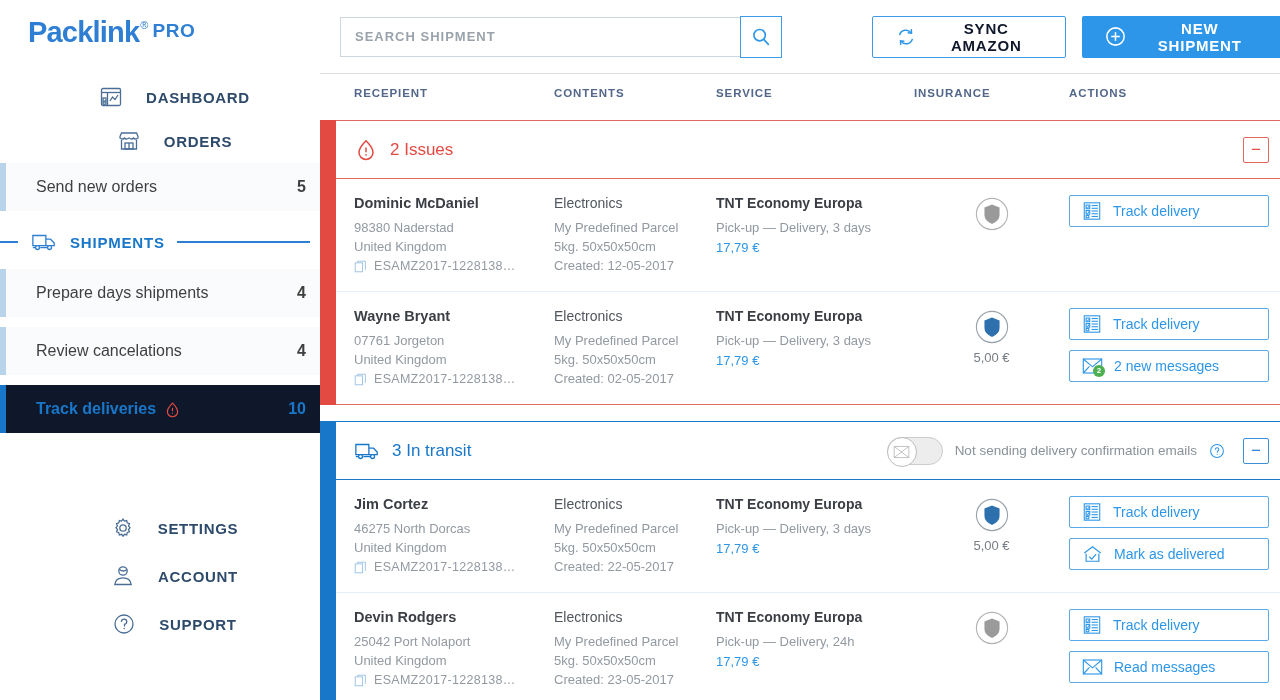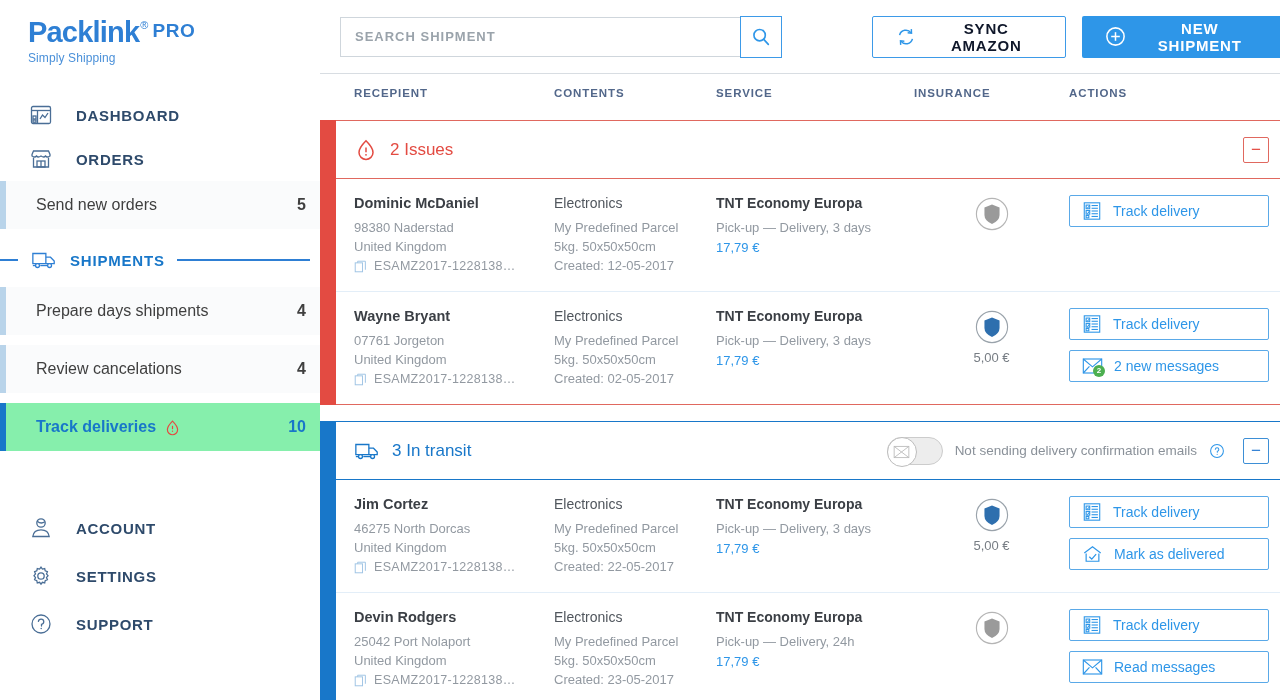--- a/index.html
+++ b/index.html
@@ -24,34 +24,34 @@
   }
   .logo-main .reg { font-size: 11px; vertical-align: super; margin-left: 1px; font-weight: normal; position: relative; top: 2px;}
   .logo-pro { font-size: 19px; font-weight: bold; color: #2e7fd4; letter-spacing: 0.5px; margin-left: 5px; position: relative; top: 3px; }
   .logo-sub { font-size: 12px; color: #4a90d9; margin-top: 4px; letter-spacing: 0.1px; }
 
   .nav { margin-top: 28px; }
   .nav-main {
     display: flex; align-items: center; gap: 22px;
     padding: 9px 0 9px 28px;
     font-size: 15px; font-weight: bold; color: #2e4a6b;
-    letter-spacing: 0.7px; cursor: pointer;
+    letter-spacing: 0.7px; cursor: pointer; justify-content: center;
   }
   .nav-main .ico { width: 26px; height: 26px; flex: 0 0 26px; display:flex; align-items:center; justify-content:center; }
 
   .nav-sub {
     display: flex; align-items: flex-end; justify-content: space-between;
     padding: 15px 14px 15px 30px;
     font-size: 16px; color: #3f3f3f;
     cursor: pointer; position: relative;
     background: #fafbfc;
     border-left: 6px solid #b9d4ea;
   }
   .nav-sub .count { font-weight: bold; color: #3f3f3f; font-size: 16px; }
-  .nav-sub.active { background: #86efac; border-left: 6px solid #1877c9; }
+  .nav-sub.active { background: #0f172a; border-left: 6px solid #1877c9; }
   .nav-sub.active .label, .nav-sub.active .count { color: #1877c9; font-weight: bold; }
   .nav-sub .label { display: flex; align-items: center; gap: 8px; }
 
   .section-divider {
     display: flex; align-items: center; gap: 12px;
     padding: 0 10px 0 0; margin: 18px 0 14px 0;
   }
   .section-divider .line-l { width: 18px; height: 2px; background: #2e7fd4; flex: 0 0 18px; }
   .section-divider .ico { width: 28px; height: 26px; flex: 0 0 28px; display:flex; align-items:center; justify-content:center;}
   .section-divider .txt { font-size: 15px; font-weight: bold; color: #1877c9; letter-spacing: 0.8px; white-space: nowrap; }
@@ -174,21 +174,20 @@
 <div class="app">
 
   <aside class="sidebar">
 
     <div class="logo-wrap">
       <div class="logo-main">
         <span>Packlink</span>
           <span class="reg">®</span>
           <span class="logo-pro">PRO</span>
       </div>
-      <div class="logo-sub">Simply Shipping</div>
     </div>
 
     <nav class="nav">
 
       <div class="nav-main">
         <span class="ico">
           <svg width="24" height="24" viewBox="0 0 24 24" fill="none" stroke="#4a6e96" stroke-width="1.3">
             <rect x="2.5" y="3.5" width="19" height="17" rx="1.5"></rect>
             <line x1="2.5" y1="7.5" x2="21.5" y2="7.5"></line>
             <line x1="8.5" y1="7.5" x2="8.5" y2="20.5"></line>
@@ -259,35 +258,35 @@
           </span>
         </span>
         <span class="count">10</span>
       </div>
     </nav>
 
     <div class="sidebar-bottom">
       <div class="nav-main">
         <span class="ico">
           <svg width="24" height="24" viewBox="0 0 24 24" fill="none" stroke="#4a6e96" stroke-width="1.3">
+            <path d="M12 3.2 l1.4 1.9 2.3-.6 .5 2.3 2.2 .9 -.9 2.2 1.5 1.8 -1.5 1.8 .9 2.2 -2.2 .9 -.5 2.3 -2.3-.6 -1.4 1.9 -1.4-1.9 -2.3 .6 -.5-2.3 -2.2-.9 .9-2.2 -1.5-1.8 1.5-1.8 -.9-2.2 2.2-.9 .5-2.3 2.3 .6 Z"></path>
+            <circle cx="12" cy="12" r="3.2"></circle>
+          </svg>
+        </span>
+        <span>SETTINGS</span>
+      </div>
+      <div class="nav-main">
+        <span class="ico">
+          <svg width="24" height="24" viewBox="0 0 24 24" fill="none" stroke="#4a6e96" stroke-width="1.3">
             <circle cx="12" cy="7" r="4.2"></circle>
             <path d="M8.2 5.2 Q12 8.4 15.8 5.8"></path>
             <path d="M3.8 20.5 Q4.6 13.8 12 13.8 Q19.4 13.8 20.2 20.5 Z"></path>
           </svg>
         </span>
         <span>ACCOUNT</span>
-      </div>
-      <div class="nav-main">
-        <span class="ico">
-          <svg width="24" height="24" viewBox="0 0 24 24" fill="none" stroke="#4a6e96" stroke-width="1.3">
-            <path d="M12 3.2 l1.4 1.9 2.3-.6 .5 2.3 2.2 .9 -.9 2.2 1.5 1.8 -1.5 1.8 .9 2.2 -2.2 .9 -.5 2.3 -2.3-.6 -1.4 1.9 -1.4-1.9 -2.3 .6 -.5-2.3 -2.2-.9 .9-2.2 -1.5-1.8 1.5-1.8 -.9-2.2 2.2-.9 .5-2.3 2.3 .6 Z"></path>
-            <circle cx="12" cy="12" r="3.2"></circle>
-          </svg>
-        </span>
-        <span>SETTINGS</span>
       </div>
       <div class="nav-main">
         <span class="ico">
           <svg width="24" height="24" viewBox="0 0 24 24" fill="none" stroke="#4a6e96" stroke-width="1.3">
             <circle cx="12" cy="12" r="9"></circle>
             <path d="M9.4 9.3 a2.7 2.7 0 1 1 3.1 3.1 v1.6" stroke-linecap="round"></path>
             <circle cx="12.2" cy="16.6" r="0.75" fill="#4a6e96" stroke="none"></circle>
           </svg>
         </span>
         <span>SUPPORT</span>

